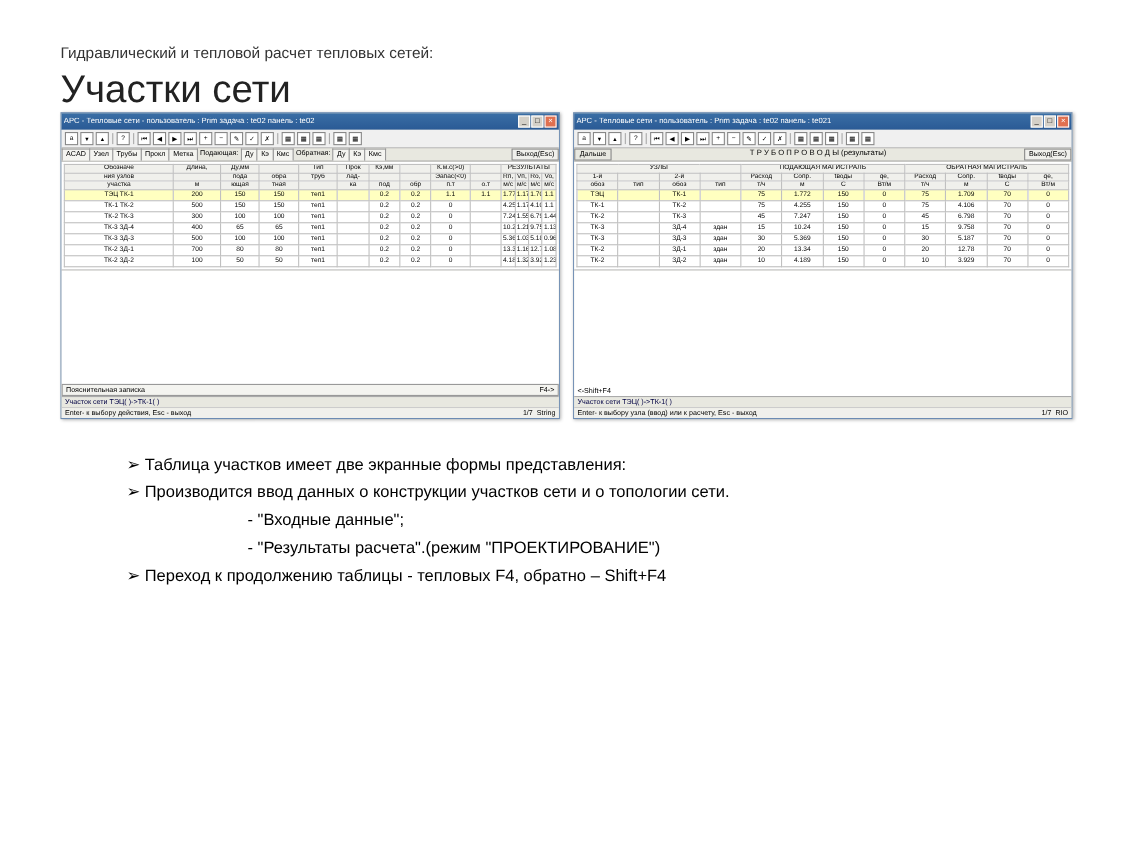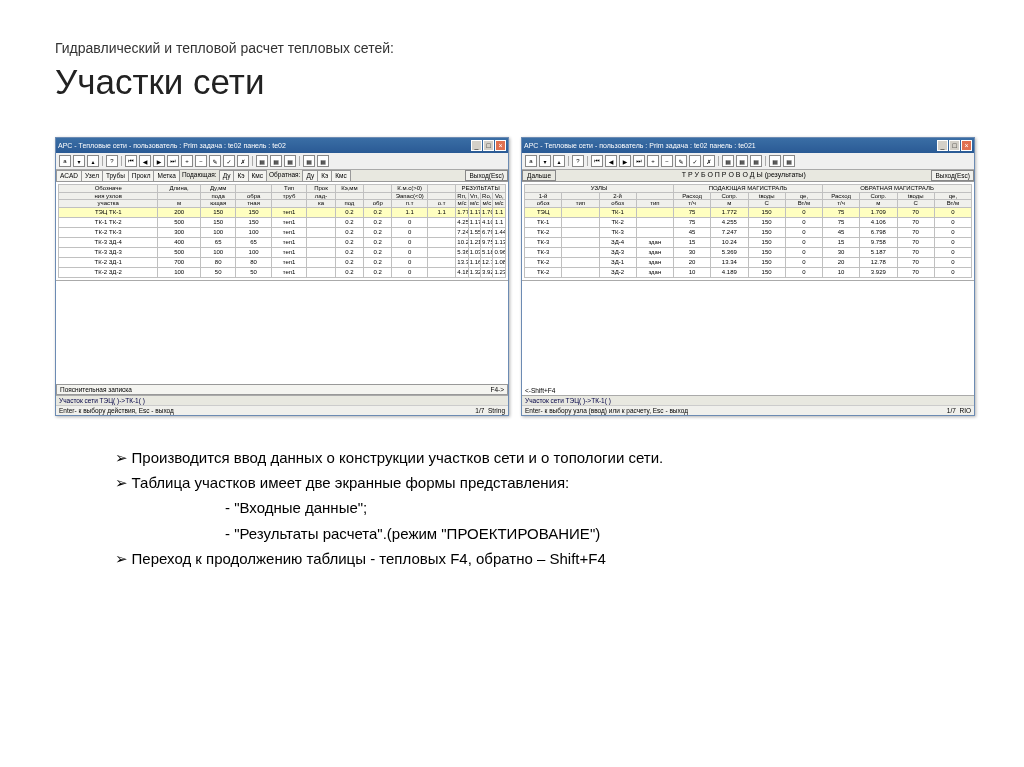--- a/index.html
+++ b/index.html
@@ -1,19 +1,19 @@
 <!DOCTYPE html>
 <html><head>
 <meta charset="utf-8">
 <style>
   * { box-sizing: border-box; margin: 0; padding: 0; }
   body { width: 1024px; height: 767px; font-family: Arial, sans-serif; background: #fff; color: #000; }
   .page { padding: 40px 30px 20px 55px; }
   .pre-title { font-size: 14px; margin-bottom: 6px; color: #333; }
-  .title { font-size: 35px; font-weight: 400; margin-bottom: 35px; color: #222; }
+  .title { font-size: 35px; font-weight: 400; color: #222; }
   .shots { display: flex; gap: 12px; margin-bottom: 30px; }
   .win { border: 1px solid #6c8bb3; background: #ece9d8; width: 454px; font-size: 7px; font-family: Tahoma, sans-serif; color: #000; box-shadow: 1px 1px 3px rgba(0,0,0,0.3); }
   .tbar { background: linear-gradient(#3a6ea5, #2a5a95); color: #fff; height: 15px; display: flex; align-items: center; padding: 0 2px; justify-content: space-between; }
   .tbar .caption { font-size: 7px; white-space: nowrap; overflow: hidden; }
   .tbar .ctrls { display: flex; gap: 1px; }
   .tctrl { width: 11px; height: 11px; background: #d4d0c8; border: 1px solid #fff; display:flex; align-items:center; justify-content:center; font-size:7px; color:#000; }
   .tctrl.close { background: #e07050; color:#fff; }
   .toolbar { background: #f0f0f0; border-bottom: 1px solid #aaa; padding: 2px 3px; display:flex; gap:2px; align-items:center; flex-wrap: nowrap; overflow: hidden; }
   .tbtn { min-width: 12px; height: 12px; border:1px solid #888; background:#fff; display:inline-flex; align-items:center; justify-content:center; font-size:6px; padding: 0 1px; }
   .sep { width:1px; height:10px; background:#aaa; margin:0 1px; }
@@ -458,19 +458,19 @@
       </div>
       <div class="path">Участок сети ТЭЦ( )-&gt;ТК-1( )</div>
       <div class="status">
         <span>Enter- к выбору узла (ввод) или к расчету, Esc - выход</span>
         <span><span>1/7</span>&nbsp;&nbsp;<span>RIO</span></span>
       </div>
     </div>
   </div>
 
   <div class="text-body">
+    <div class="li"><span class="arrow">➢</span><span>Таблица участков имеет две экранные формы представления:</span></div>
     <div class="li"><span class="arrow">➢</span><span>Производится ввод данных о конструкции участков сети и о топологии сети.</span></div>
-    <div class="li"><span class="arrow">➢</span><span>Таблица участков имеет две экранные формы представления:</span></div>
     <div class="li sub">-  "Входные данные";</div>
     <div class="li sub">-  "Результаты расчета".(режим "ПРОЕКТИРОВАНИЕ")</div>
     <div class="li"><span class="arrow">➢</span><span>Переход к продолжению таблицы - тепловых F4, обратно – Shift+F4</span></div>
   </div>
 </div>
 
 </body></html>

